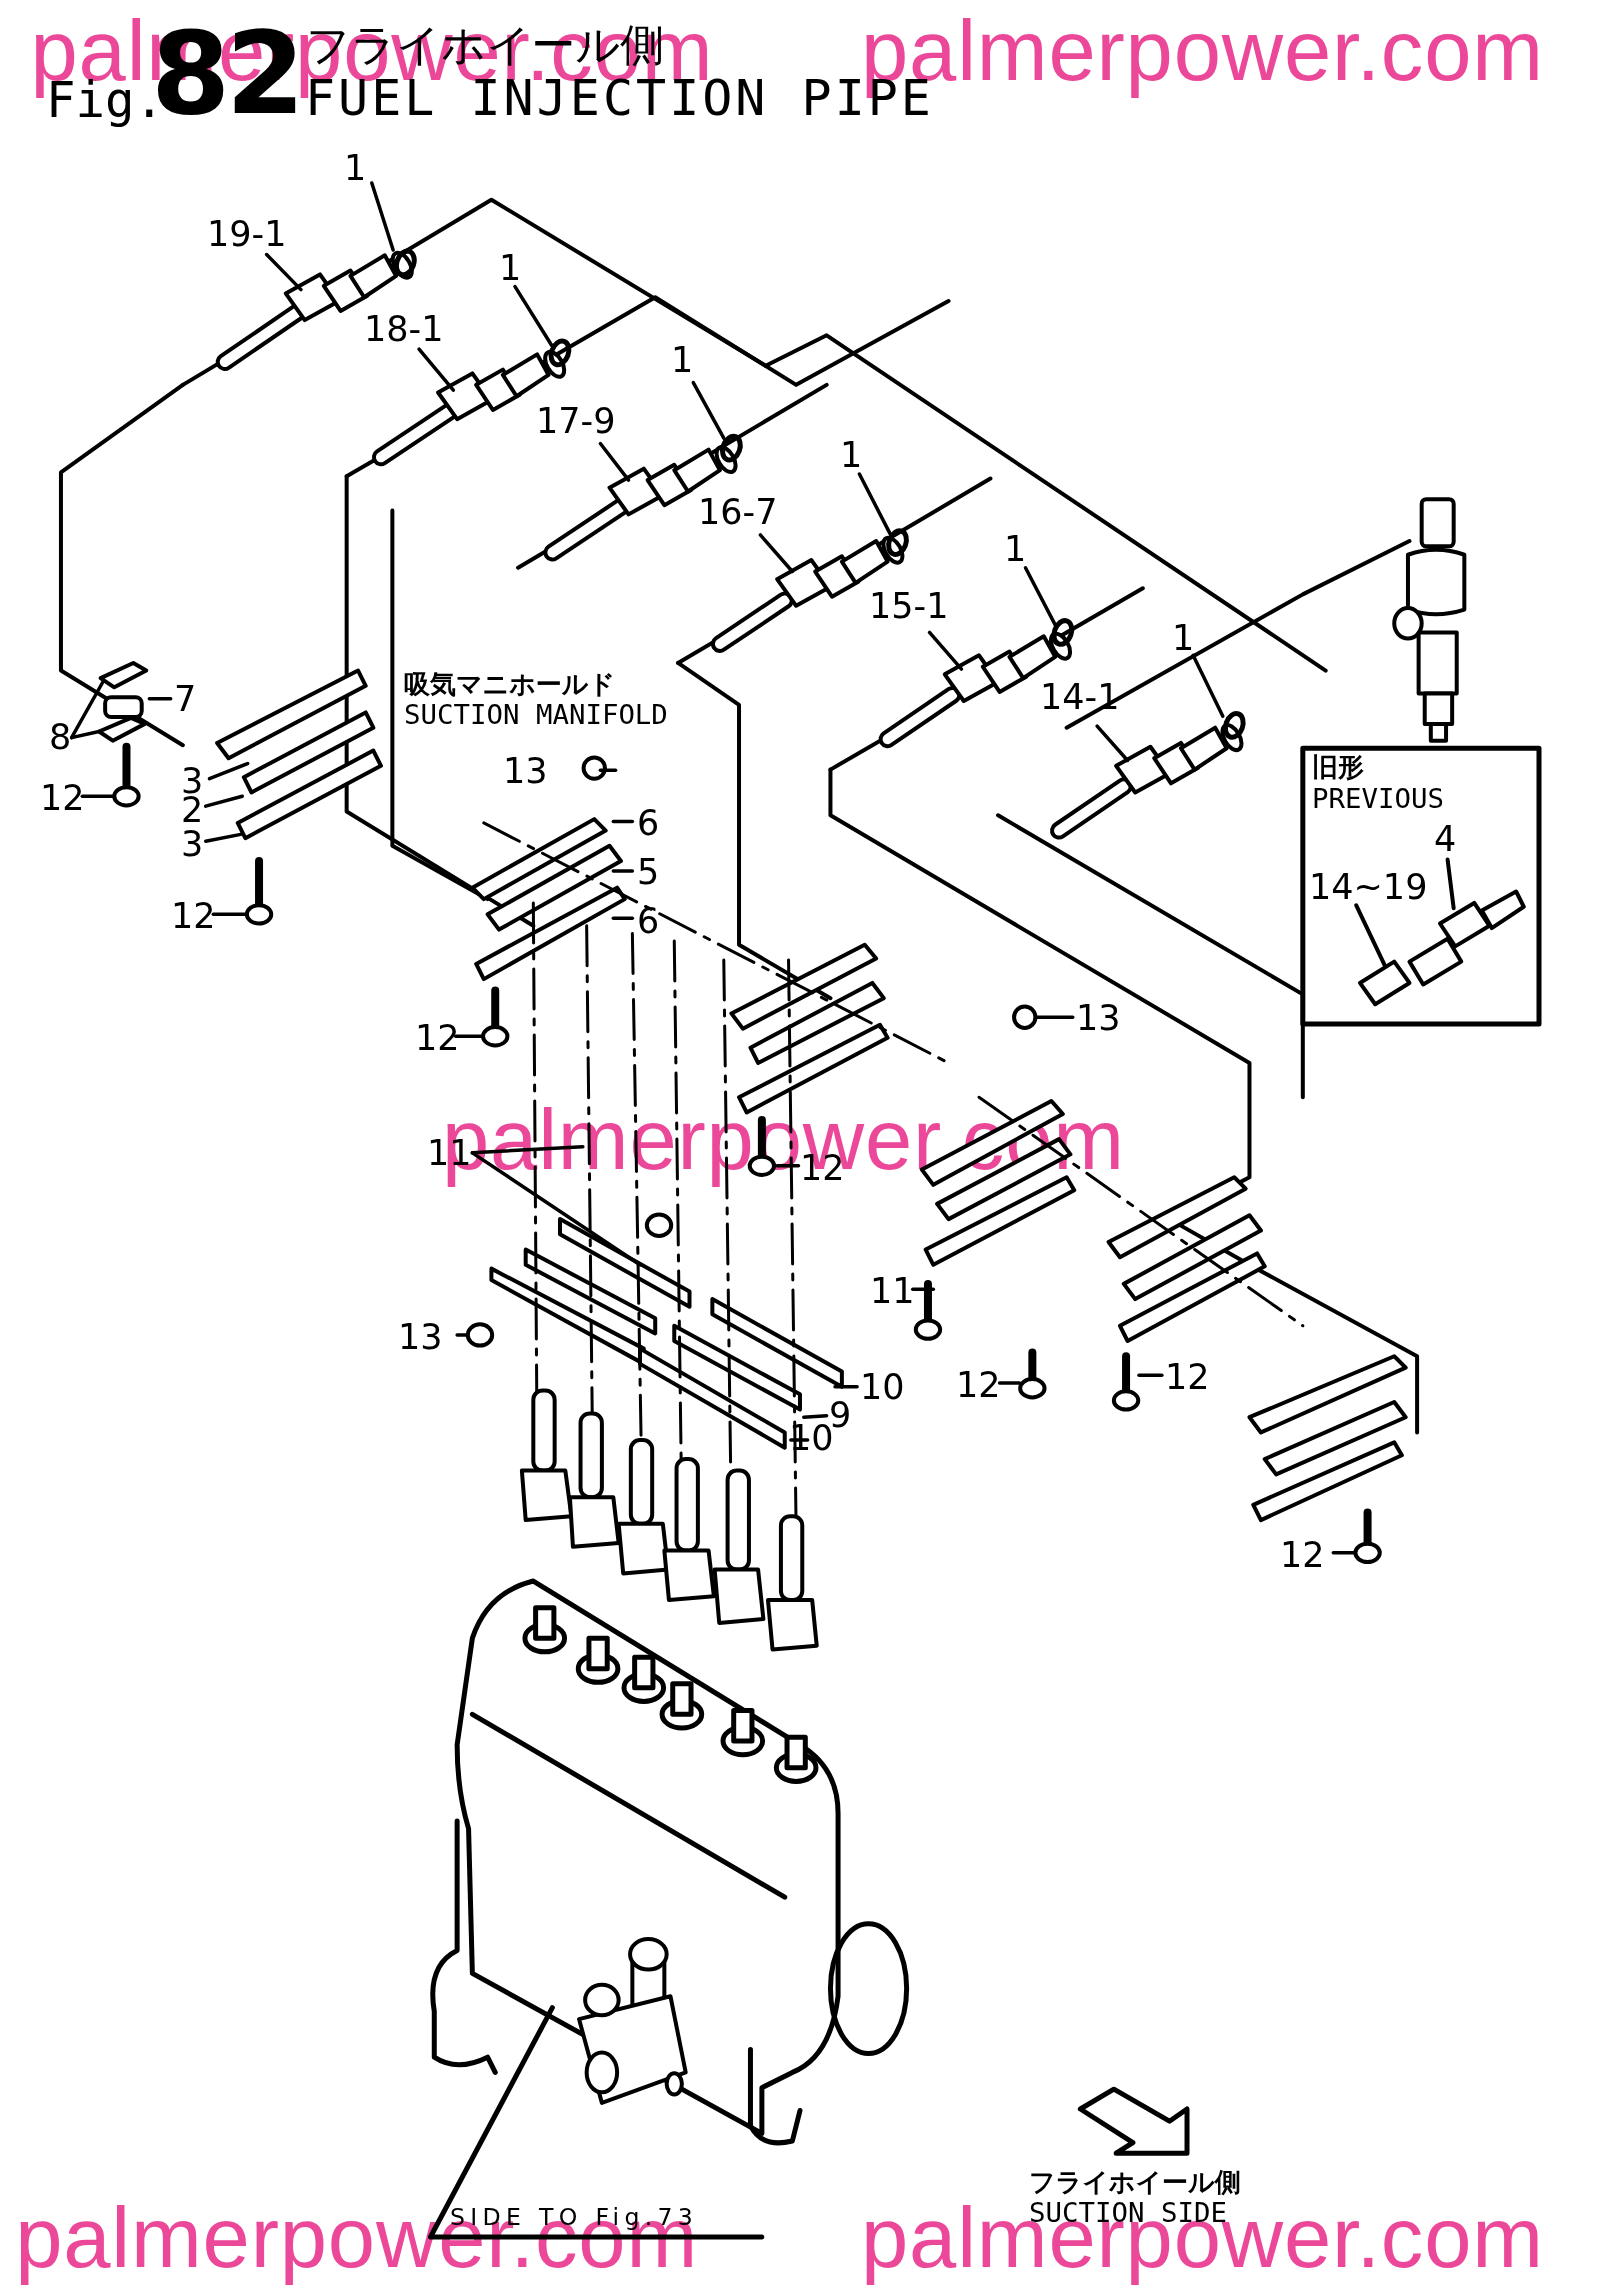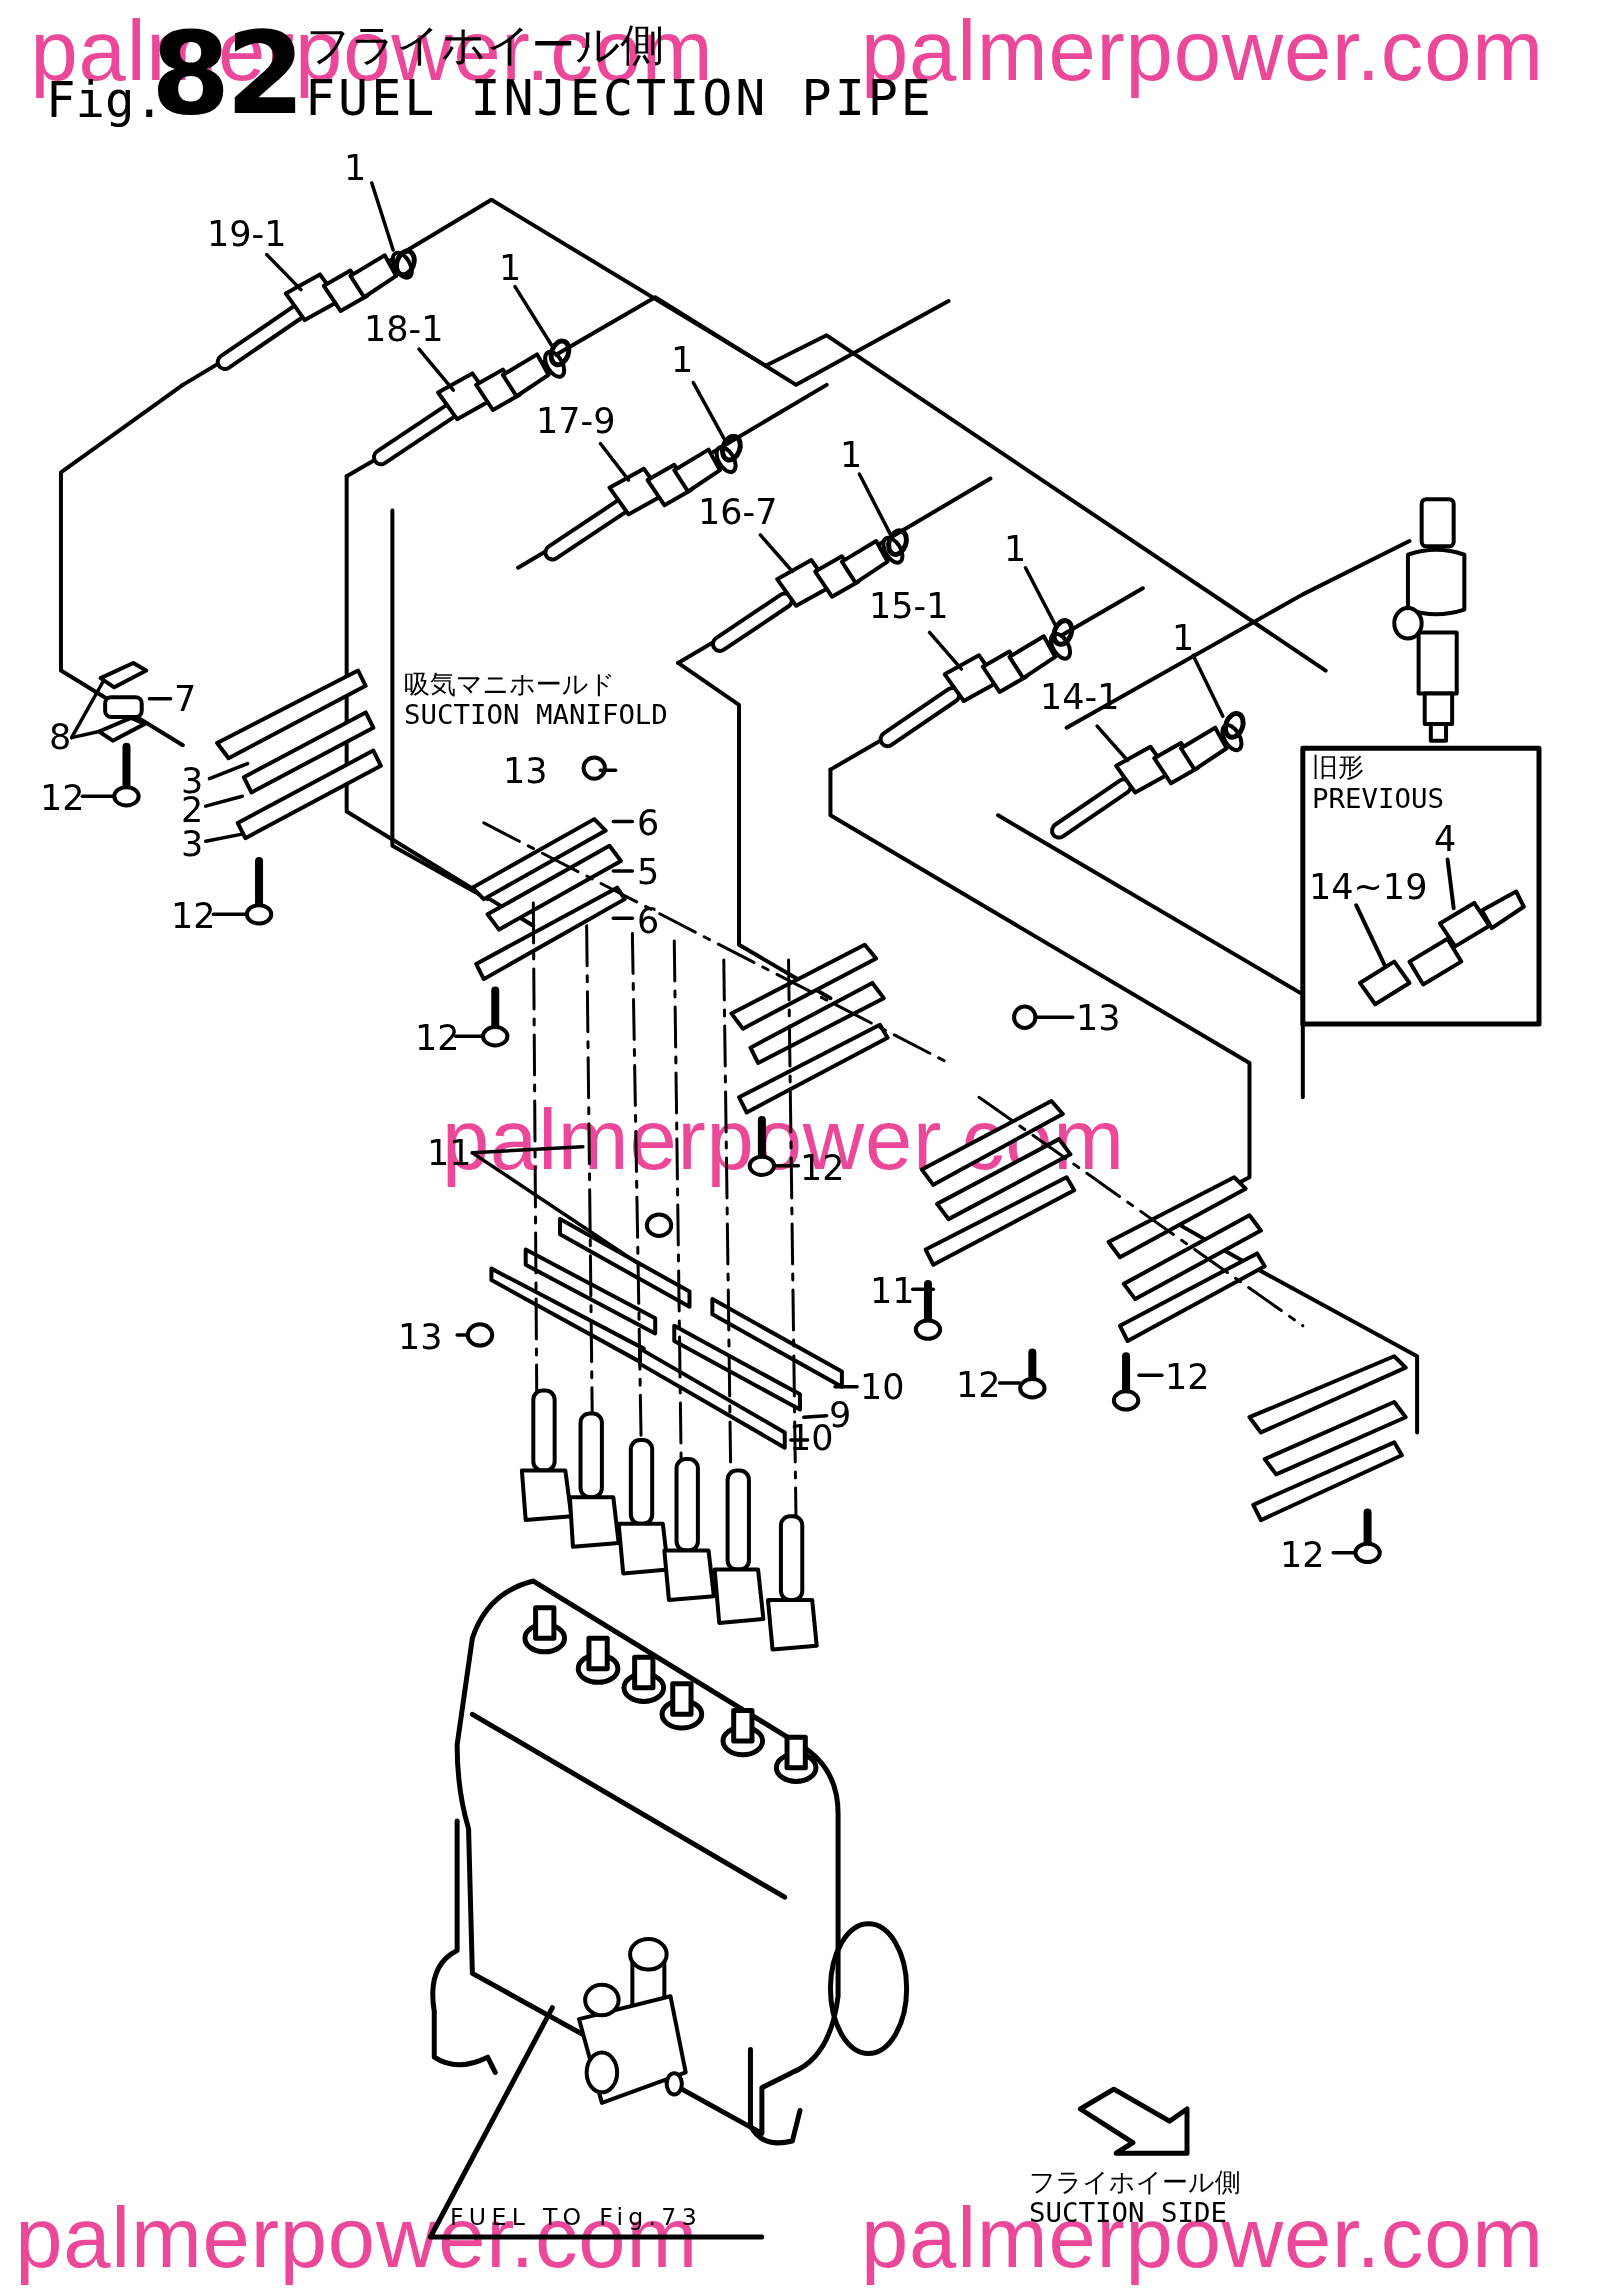--- a/index.html
+++ b/index.html
@@ -5,21 +5,21 @@
   html, body { margin:0; padding:0; background:#ffffff; }
   body { width:1603px; height:2295px; position:relative; overflow:hidden; font-family:"DejaVu Sans", sans-serif; }
   #canvas { position:absolute; left:0; top:0; width:1603px; height:2295px; }
   .wm { position:absolute; font-family:"Liberation Sans", sans-serif; font-size:85px; color:#ec4899; letter-spacing:0.8px; white-space:nowrap; line-height:1; z-index:0; }
   .txt { position:absolute; white-space:nowrap; color:#000; line-height:1; z-index:3; }
   .figword { font-family:"DejaVu Sans Mono", monospace; font-size:49px; left:46px; top:76px; }
   .fignum { font-family:"DejaVu Sans", sans-serif; font-weight:bold; font-size:114px; left:151px; top:17px; letter-spacing:-4.6px; }
   .title-jp { font-family:"DejaVu Sans", sans-serif; font-size:44px; left:306px; top:23px; }
   .title-en { font-family:"DejaVu Sans Mono", monospace; font-size:50px; left:305px; top:73px; letter-spacing:3px; }
   .lbl { font-family:"DejaVu Sans", sans-serif; font-size:35px; z-index:3; }
-  .note-jp { font-family:"DejaVu Sans", sans-serif; font-size:26px; }
+  .note-jp { font-family:"DejaVu Sans", sans-serif; font-size:26px;font-weight:bold; }
   .note-en { font-family:"DejaVu Sans Mono", monospace; font-size:27.4px; }
   .ref { font-family:"DejaVu Sans", sans-serif; font-size:23.6px; letter-spacing:5.3px; }
   svg line, svg path, svg polyline, svg polygon, svg ellipse, svg rect, svg circle { vector-effect:non-scaling-stroke; }
 </style>
 </head>
 <body>
 
 <div class="wm" style="left:861px; top:7.6px;">palmerpower.com</div>
 <div class="wm" style="left:30.5px; top:7.6px;">palmerpower.com</div>
 <div class="wm" style="left:442px; top:1097px;">palmerpower.com</div>
@@ -291,21 +291,21 @@
     </g>
   </g>
 </svg>
 
 <div class="txt note-jp" style="left:404px; top:671px;">吸気マニホールド</div>
 <div class="txt note-en" style="left:404px; top:701px;">SUCTION MANIFOLD</div>
 <div class="txt note-jp" style="left:1312px; top:754px;">旧形</div>
 <div class="txt note-en" style="left:1312px; top:785px;">PREVIOUS</div>
 <div class="txt note-jp" style="left:1029px; top:2169px;">フライホイール側</div>
 <div class="txt note-en" style="left:1029px; top:2199px;">SUCTION SIDE</div>
-<div class="txt ref" style="left:450px; top:2206px;">FUEL TO Fig.73</div>
+<div class="txt ref" style="left:450px; top:2206px;">SIDE TO Fig.73</div>
 
 <div class="txt lbl" style="left:207px; top:217px;">19-1</div>
 <div class="txt lbl" style="left:344px; top:151px;">1</div>
 <div class="txt lbl" style="left:364px; top:312px;">18-1</div>
 <div class="txt lbl" style="left:499px; top:251px;">1</div>
 <div class="txt lbl" style="left:536px; top:404px;">17-9</div>
 <div class="txt lbl" style="left:671px; top:343px;">1</div>
 <div class="txt lbl" style="left:698px; top:495px;">16-7</div>
 <div class="txt lbl" style="left:840px; top:438px;">1</div>
 <div class="txt lbl" style="left:869px; top:589px;">15-1</div>

